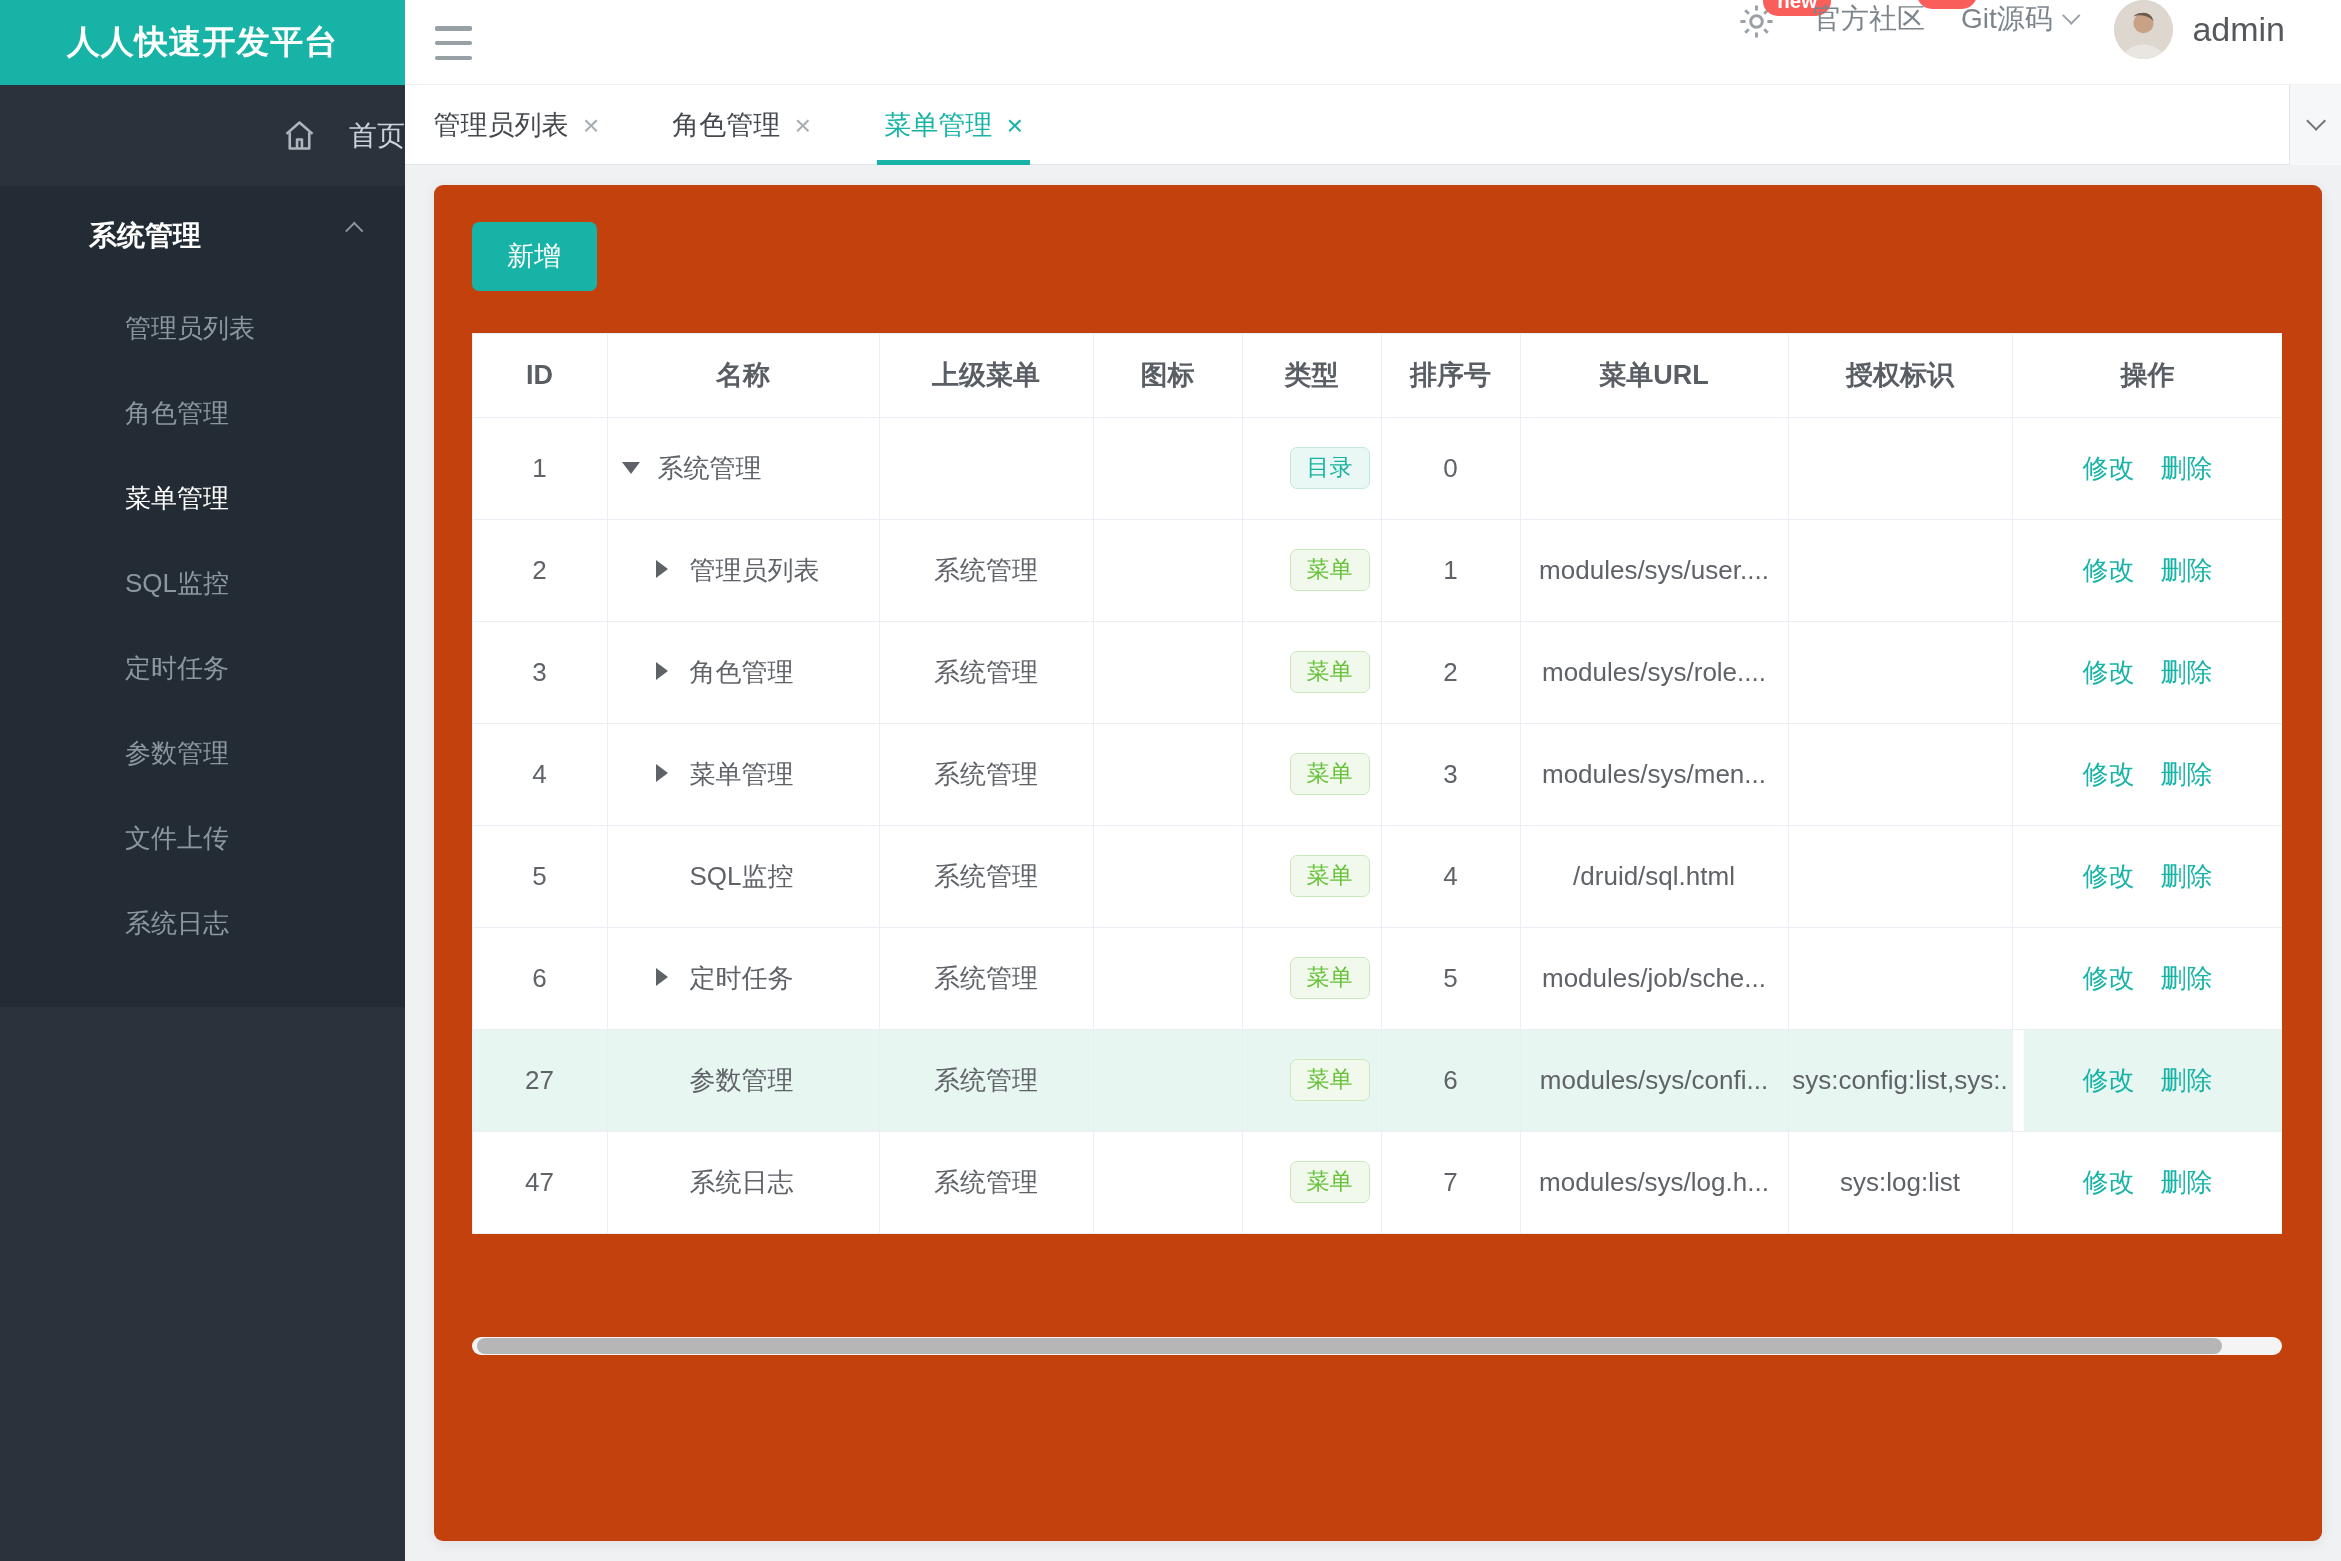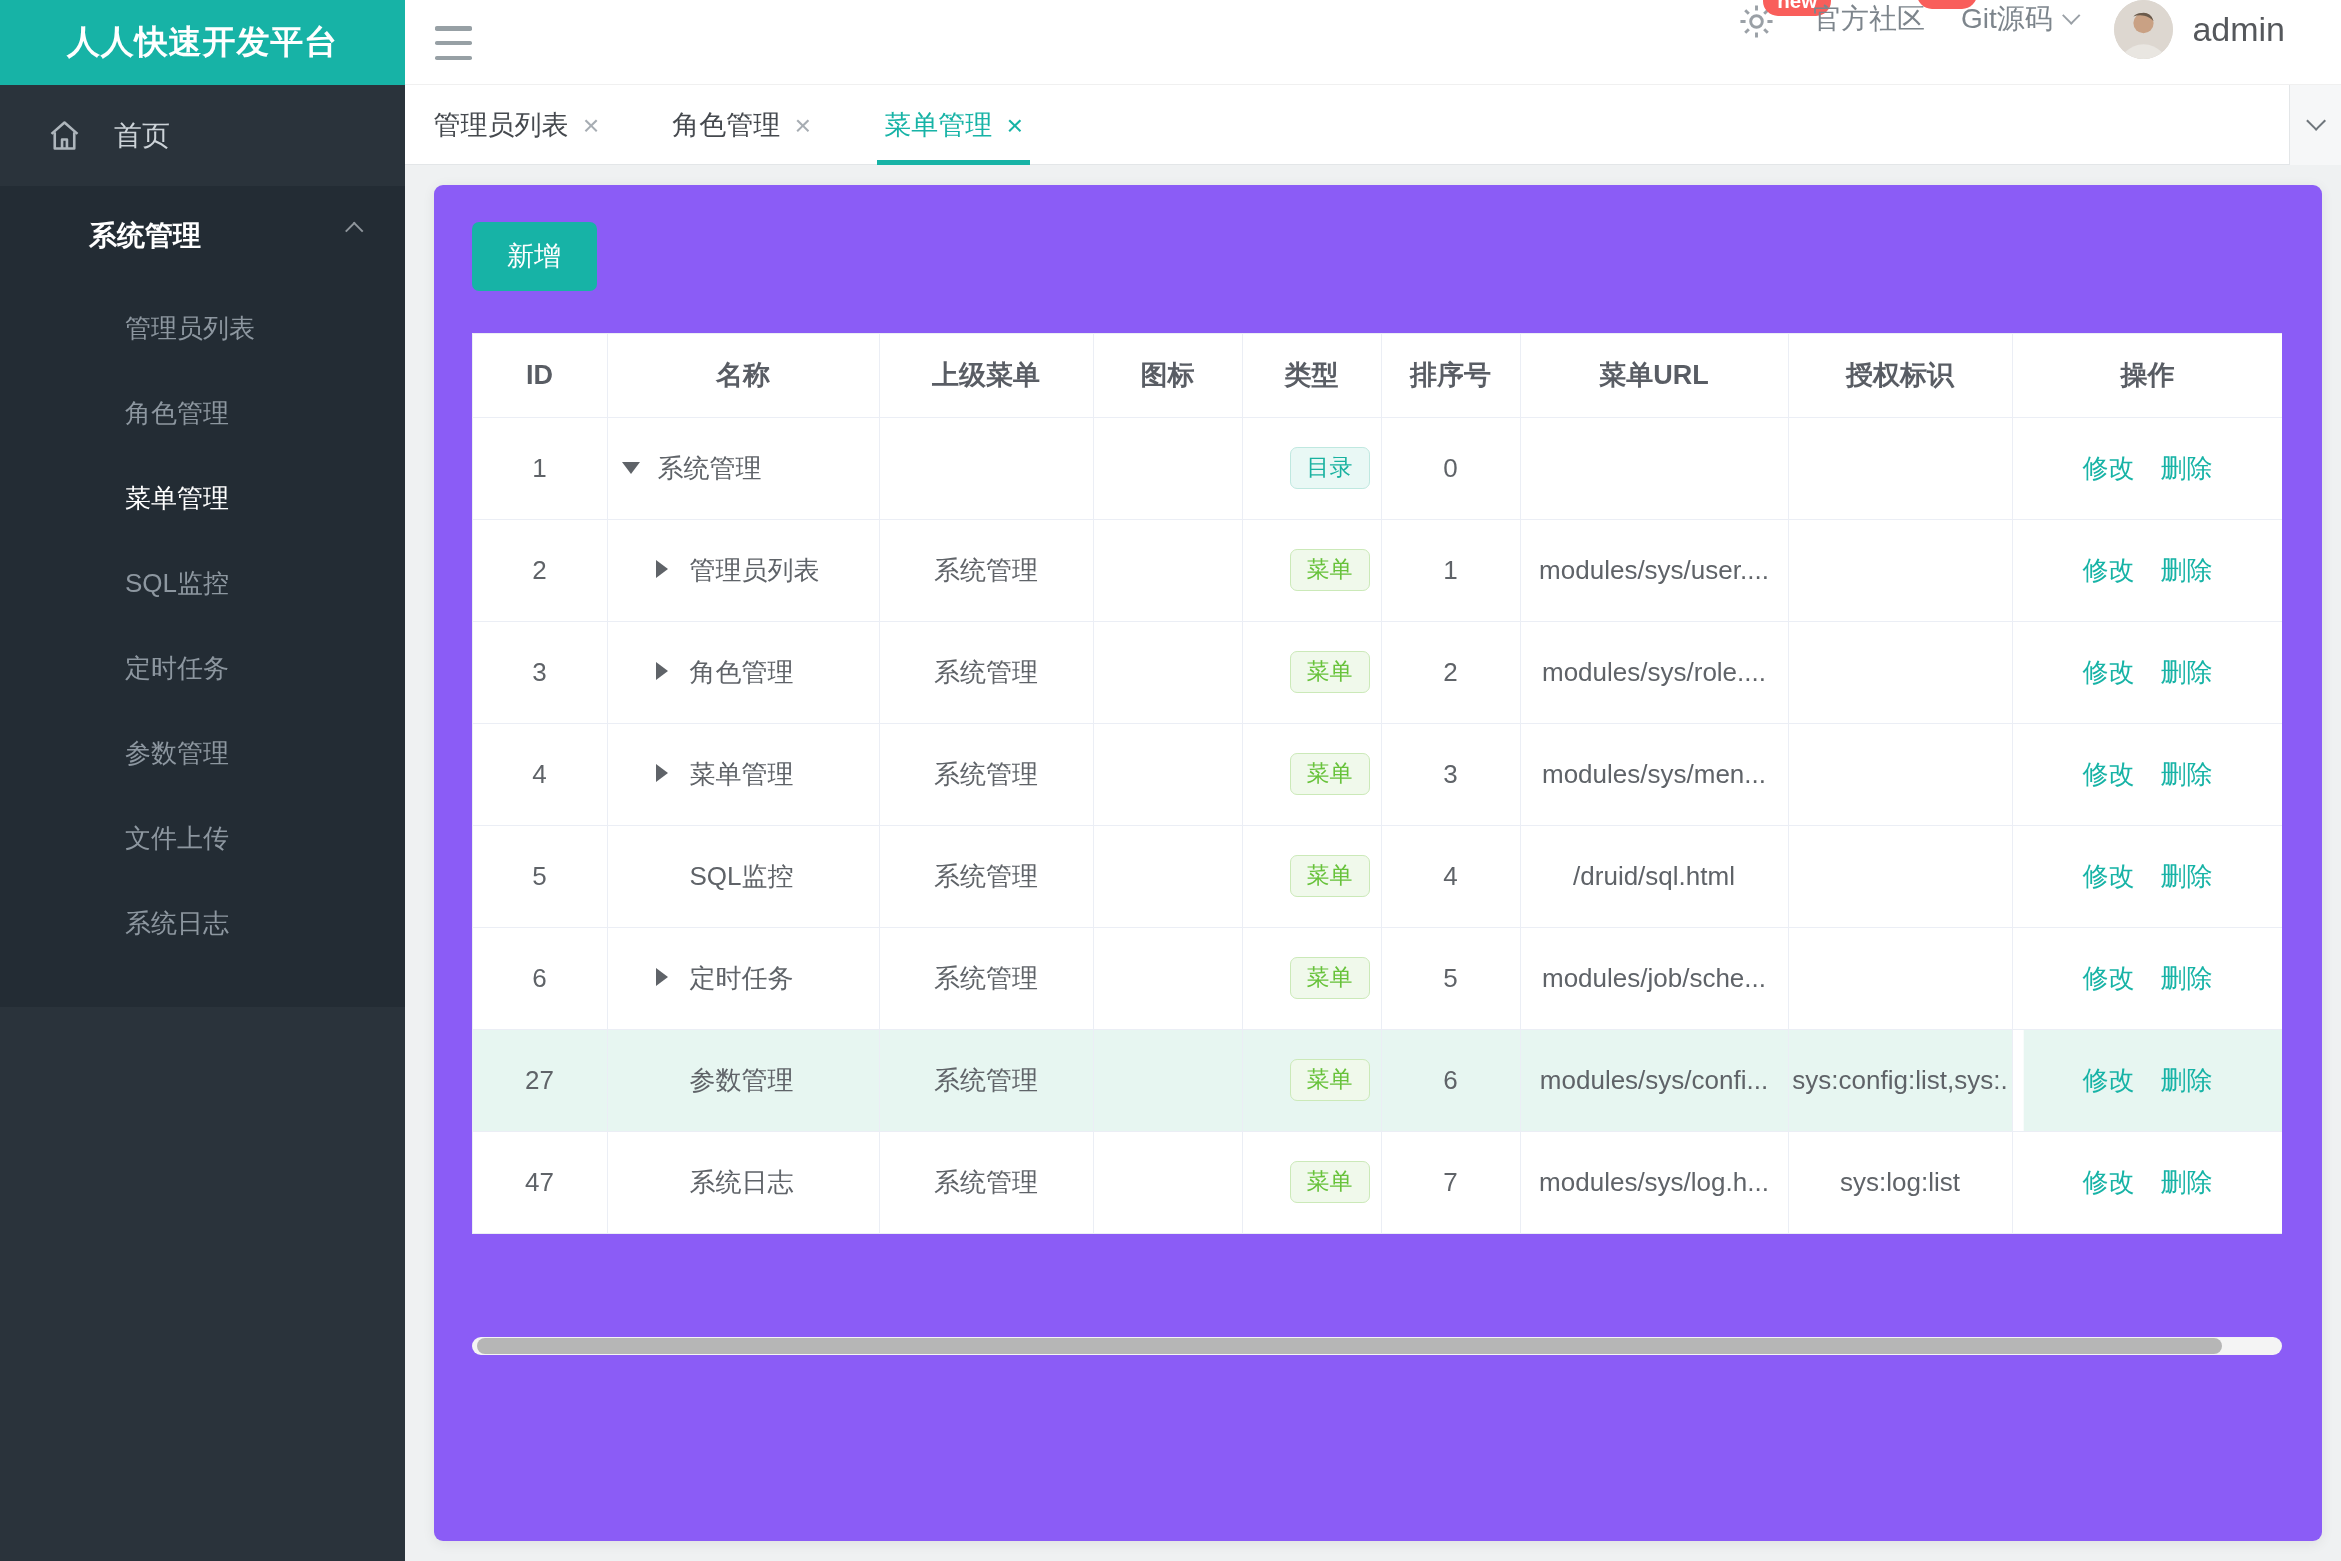--- a/index.html
+++ b/index.html
@@ -17,41 +17,41 @@
   .pill-badge { position:absolute; top:-14.2px; left:27px; background:#f95e5b; color:#fff; font-size:20.5px; font-weight:bold; padding:2.7px 14.2px; border-radius:19.6px; line-height:1.2; }
   .hnav { position:relative; display:flex; align-items:center; gap:12.5px; color:#7d858c; font-size:28px; cursor:pointer; }
   .hnav .pill-badge { left:auto; right:-52px; top:-21.4px; }
   .chev { display:inline-block; width:12.5px; height:12.5px; border-right:2.7px solid #9aa0a6; border-bottom:2.7px solid #9aa0a6; transform:rotate(45deg); margin-top:-7.1px; }
   .user { display:flex; align-items:center; gap:19.6px; cursor:pointer; }
   .avatar { width:59px; height:59px; border-radius:50%; overflow:hidden; background:#dcd6cf; }
   .user-name { font-size:34px; color:#55585c; }
 
   
   .sidebar { position:absolute; left:0; top:85px; width:405px; height:1477px; background:#2a333b; z-index:20; }
-  .side-home { height:101px; display:flex; align-items:center; gap:30px; padding-left:45px; color:#ccd3d8; font-size:28px; cursor:pointer; }
+  .side-home { height:101px; display:flex; align-items:center; gap:30px; padding-left:45px; color:#ccd3d8; font-size:28px; cursor:pointer;justify-content:flex-end; }
   .side-group { background:#232c34; padding-bottom:41px; }
   .group-title { height:100px; display:flex; align-items:center; color:#ffffff; font-size:28px; font-weight:bold; padding-left:89px; position:relative; cursor:pointer; }
   .group-title .chev { border-color:#8f969c; transform:rotate(-135deg); position:absolute; right:45px; top:46px; }
   .side-item { height:85px; display:flex; align-items:center; padding-left:125px; color:#8d97a0; font-size:26px; cursor:pointer; }
   .side-item.active { color:#ffffff; }
 
   
   .tabbar { position:absolute; left:405px; top:85px; width:1937px; height:80px; background:#ffffff; border-bottom:0.9px solid #e3e6e8; z-index:10; }
   .tabs { position:absolute; left:28.5px; top:0; height:80px; display:flex; }
   .tab { position:relative; height:80px; display:flex; align-items:center; gap:14.2px; margin-right:73px; cursor:pointer; font-size:27px; color:#45494e; }
   .tab .tab-close { font-size:28.5px; color:#a7adb3; line-height:1; }
   .tab.active { color:#17b3a6; }
   .tab.active .tab-close { color:#17b3a6; }
   .tab.active::after { content:""; position:absolute; left:-7.1px; right:-7.1px; bottom:0; height:5.3px; background:#17b3a6; }
   .tab-overflow { position:absolute; right:0; top:0; width:53px; height:80px; background:#f6f7f8; border-left:0.9px solid #e3e6e8; display:flex; align-items:center; justify-content:center; cursor:pointer; }
   .tab-overflow .chev { border-color:#6f767c; width:14.2px; height:14.2px; }
 
   
   .content { position:absolute; left:405px; top:166px; width:1937px; height:1396px; background:#eff1f2; }
-  .card { position:absolute; left:28.5px; top:18.7px; width:1888px; height:1356px; background:#8b5cf6; border-radius:9px; box-shadow:0 2.7px 12.5px rgba(0,0,0,0.07); }
+  .card { position:absolute; left:28.5px; top:18.7px; width:1888px; height:1356px; background:#c2410c; border-radius:9px; box-shadow:0 2.7px 12.5px rgba(0,0,0,0.07); }
   .btn-add { position:absolute; left:38px; top:37px; width:125px; height:69px; background:#17b3a6; color:#ffffff; font-size:27px; border:none; border-radius:7.1px; cursor:pointer; font-family:inherit; }
 
   
   .table-wrap { position:absolute; left:38px; top:148px; width:1810px; height:1001px; overflow:hidden; }
   table.menu-table { width:1810px; table-layout:fixed; border-collapse:collapse; font-size:26px; color:#5f6368; background:#fff; }
   .menu-table th, .menu-table td { border:0.9px solid #ebeef5; text-align:center; overflow:hidden; white-space:nowrap; }
   .menu-table th { height:84px; font-weight:bold; color:#595d64; font-size:27px; }
   .menu-table td { height:102px; }
   tr.highlight td { background:#e7f6f1; }
   tr.highlight td.ops { box-shadow:inset 10.7px 0 0 #ffffff; }

